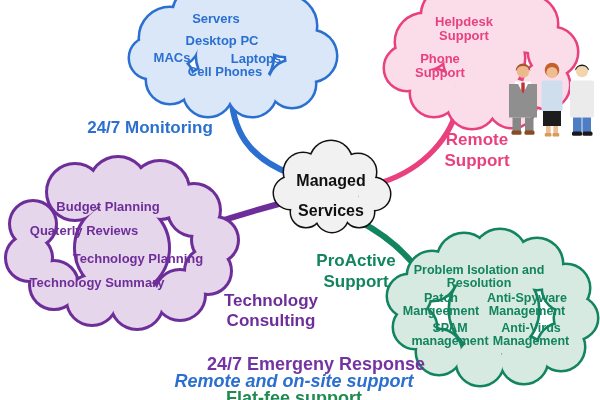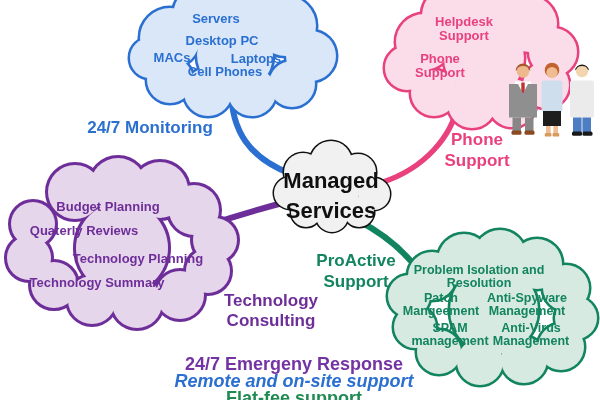--- a/index.html
+++ b/index.html
@@ -10,27 +10,27 @@
   .stage svg{position:absolute;left:0;top:0;}
   .t{
     position:absolute;transform:translate(-50%,-50%);
     font-weight:700;text-align:center;line-height:1.04;white-space:nowrap;
   }
   .wrap{white-space:normal;}
   .fs13{font-size:13px;}
   .fs125{font-size:12.5px;}
   .fs17{font-size:17px;}
   .fs18{font-size:18px;}
-  .fs22{font-size:22px;line-height:1.38;}
+  .fs22{font-size:16px;line-height:1.38;}
   .c-blue{color:var(--blue);}
   .c-pink{color:var(--pink);}
   .c-purple{color:var(--purple);}
   .c-teal{color:var(--teal);}
   .c-black{color:#101010;}
-  .c-fpurple{color:var(--footer-purple);}
+  .c-fpurple{color:var(--footer-purple);margin-left:22px;}
   .c-fblue{color:var(--footer-blue);font-style:italic;}
   .c-fgreen{color:var(--footer-green);}
   .connector{fill:none;stroke-linecap:round;}
   .stroke-blue{stroke:var(--blue);}
   .stroke-pink{stroke:var(--pink);}
   .stroke-purple{stroke:var(--purple);}
   .stroke-teal{stroke:var(--teal);}
 </style>
 </head>
 <body>
@@ -210,21 +210,21 @@
 
   <div class="t c-blue fs13" style="left:216px;top:19px">Servers</div>
   <div class="t c-blue fs13" style="left:222px;top:41px">Desktop PC</div>
   <div class="t c-blue fs13" style="left:172px;top:58px">MACs</div>
   <div class="t c-blue fs13" style="left:256px;top:59px">Laptops</div>
   <div class="t c-blue fs13" style="left:225px;top:72px">Cell Phones</div>
   <div class="t c-blue fs17" style="left:150px;top:128px">24/7 Monitoring</div>
 
   <div class="t c-pink fs13 wrap" style="left:464px;top:29px;width:92px">Helpdesk Support</div>
   <div class="t c-pink fs13 wrap" style="left:440px;top:66px;width:80px">Phone Support</div>
-  <div class="t c-pink fs17" style="left:477px;top:140px">Phone</div>
+  <div class="t c-pink fs17" style="left:477px;top:140px">Remote</div>
   <div class="t c-pink fs17" style="left:477px;top:161px">Support</div>
 
   <div class="t c-black fs22" style="left:331px;top:181px">Managed</div>
   <div class="t c-black fs22" style="left:331px;top:211px">Services</div>
 
   <div class="t c-purple fs13" style="left:108px;top:207px">Budget Planning</div>
   <div class="t c-purple fs13" style="left:84px;top:231px">Quaterly Reviews</div>
   <div class="t c-purple fs13" style="left:138px;top:259px">Technology Planning</div>
   <div class="t c-purple fs13" style="left:97px;top:283px">Technology Summary</div>
   <div class="t c-purple fs17" style="left:271px;top:301px">Technology</div>

